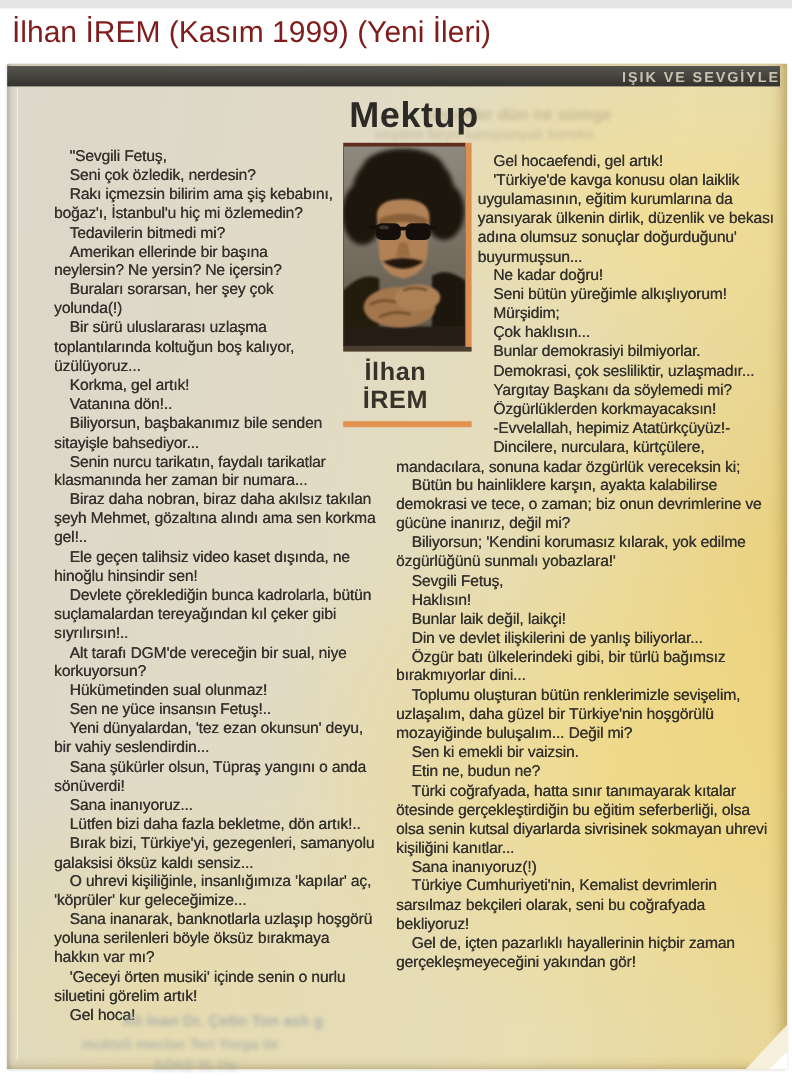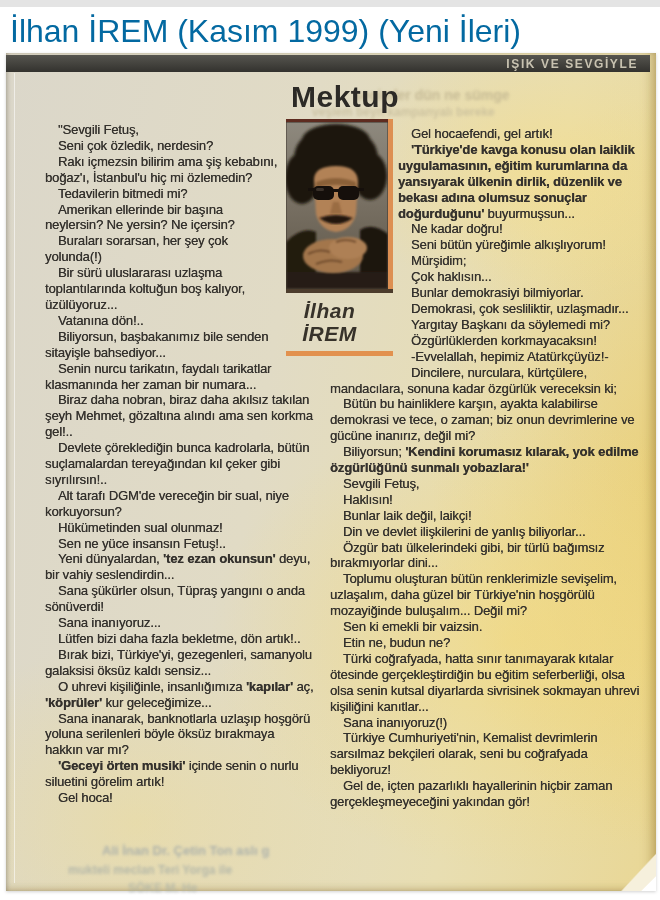--- a/index.html
+++ b/index.html
@@ -4,66 +4,66 @@
 <style>
   html,body{margin:0;padding:0;}
   body{
     width:660px;height:900px;position:relative;overflow:hidden;
     background:#ffffff;
     font-family:"Liberation Sans", sans-serif;
   }
   .topstrip{position:absolute;left:0;top:0;width:660px;height:7px;background:#e4e4e4;}
   .header-title{
     position:absolute;left:10px;top:13px;width:640px;
-    font-size:32px;color:#0369a1;letter-spacing:0;white-space:nowrap;
+    font-size:25px;color:#7f1d1d;letter-spacing:0;white-space:nowrap;
   }
   
   .page{
     position:absolute;left:6px;top:53px;width:650px;height:838px;
     background:
       radial-gradient(ellipse 280px 190px at 82% 14%, rgba(248,222,128,.55), rgba(248,222,128,0) 70%),
       radial-gradient(ellipse 420px 320px at 78% 70%, rgba(246,216,110,.50), rgba(246,216,110,0) 72%),
       radial-gradient(ellipse 340px 260px at 20% 92%, rgba(240,220,140,.45), rgba(240,220,140,0) 70%),
       radial-gradient(ellipse 300px 500px at 100% 50%, rgba(235,200,90,.45), rgba(235,200,90,0) 75%),
       linear-gradient(100deg,#dbd7ca 0%,#e1dbc5 40%,#e8deb2 72%,#e9d795 100%);
     box-shadow:
       inset -9px 0 12px -6px rgba(140,110,40,.55),
       inset 3px 0 4px -2px rgba(125,120,105,.55),
       inset 0 -6px 9px -5px rgba(150,125,60,.40),
       0 1px 3px rgba(0,0,0,.18);
   }
   .banner{
     position:absolute;left:0;top:2px;right:6px;height:17px;
     background:linear-gradient(#56554f,#33322e);
     display:flex;align-items:center;justify-content:flex-end;
-    padding-right:12px;box-sizing:border-box;
+    box-sizing:border-box;
   }
   .banner-label{
     color:#c8c2b0;font-size:12px;font-weight:bold;letter-spacing:1.6px;
   }
   .article-title{
     position:absolute;left:0;top:27px;width:100%;text-align:center;
     font-size:30px;font-weight:bold;color:#2c2a26;letter-spacing:.5px;padding-left:14px;
   }
   
   .col{
     position:absolute;
     font-size:13px;line-height:15.9px;color:#34312d;
     letter-spacing:-.12px;
     text-shadow:.25px 0 0 rgba(45,42,38,.85);
     text-align:left;
   }
   .col p{margin:0;text-indent:13px;}
-  .col b{font-weight:700;}
+  .col b{font-weight:400;}
   .col-left{left:39px;top:69px;width:270px;}
   .col-left .ph-spacer{float:right;width:34px;height:245px;}
   .col-right{left:324px;top:73px;width:315px;}
   .col-right .ph-spacer{float:left;width:68px;height:245px;}
   
-  .photo-block{position:absolute;left:280px;top:66px;width:87px;font-style:italic;}
+  .photo-block{position:absolute;left:280px;top:66px;width:87px;}
   .photo-frame{position:relative;width:107px;height:174px;}
   .photo-frame svg{position:absolute;left:0;top:3px;display:block;}
   .photo-top-edge{position:absolute;left:0;top:0;width:102px;height:3px;background:#5e2c20;}
   .photo-right-edge{position:absolute;right:0;top:0;width:5px;height:170px;background:#dd8f52;}
   .photo-bottom-edge{position:absolute;left:0;top:170px;width:107px;height:4px;background:#4c3c2c;}
   .caption{
     margin-top:6px;text-align:center;font-weight:bold;
     font-size:21px;line-height:23px;color:#37322a;letter-spacing:.5px;
   }
   .caption-bar{margin-top:6px;width:107px;height:5px;background:#e2914e;}
@@ -105,24 +105,26 @@
 
   <div class="col col-left">
     <div class="ph-spacer"></div>
   <p><span>"Sevgili Fetuş,</span></p>
       <p><span>Seni çok özledik, nerdesin?</span></p>
       <p><span>Rakı içmezsin bilirim ama şiş kebabını, boğaz'ı, İstanbul'u hiç mi özlemedin?</span></p>
       <p><span>Tedavilerin bitmedi mi?</span></p>
       <p><span>Amerikan ellerinde bir başına neylersin? Ne yersin? Ne içersin?</span></p>
       <p><span>Buraları sorarsan, her şey çok yolunda(!)</span></p>
       <p><span>Bir sürü uluslararası uzlaşma toplantılarında koltuğun boş kalıyor, üzülüyoruz...</span></p>
+      <p><span>Korkma, gel artık!</span></p>
       <p><span>Vatanına dön!..</span></p>
       <p><span>Biliyorsun, başbakanımız bile senden sitayişle bahsediyor...</span></p>
       <p><span>Senin nurcu tarikatın, faydalı tarikatlar klasmanında her zaman bir numara...</span></p>
       <p><span>Biraz daha nobran, biraz daha akılsız takılan şeyh Mehmet, gözaltına alındı ama sen korkma gel!..</span></p>
+      <p><span>Ele geçen talihsiz video kaset dışında, ne hinoğlu hinsindir sen!</span></p>
       <p><span>Devlete çöreklediğin bunca kadrolarla, bütün suçlamalardan tereyağından kıl çeker gibi sıyrılırsın!..</span></p>
       <p><span>Alt tarafı DGM'de vereceğin bir sual, niye korkuyorsun?</span></p>
       <p><span>Hükümetinden sual olunmaz!</span></p>
       <p><span>Sen ne yüce insansın Fetuş!..</span></p>
       <p><span>Yeni dünyalardan, </span><b>'tez ezan okunsun'</b><span> deyu, bir vahiy seslendirdin...</span></p>
       <p><span>Sana şükürler olsun, Tüpraş yangını o anda sönüverdi!</span></p>
       <p><span>Sana inanıyoruz...</span></p>
       <p><span>Lütfen bizi daha fazla bekletme, dön artık!..</span></p>
       <p><span>Bırak bizi, Türkiye'yi, gezegenleri, samanyolu galaksisi öksüz kaldı sensiz...</span></p>
       <p><span>O uhrevi kişiliğinle, insanlığımıza </span><b>'kapılar'</b><span> aç, </span><b>'köprüler'</b><span> kur geleceğimize...</span></p>

